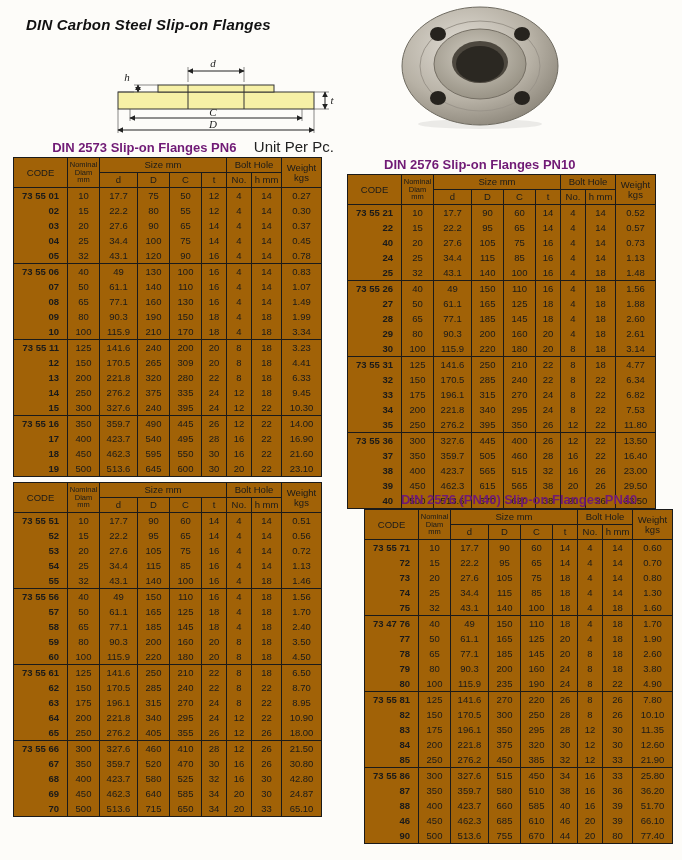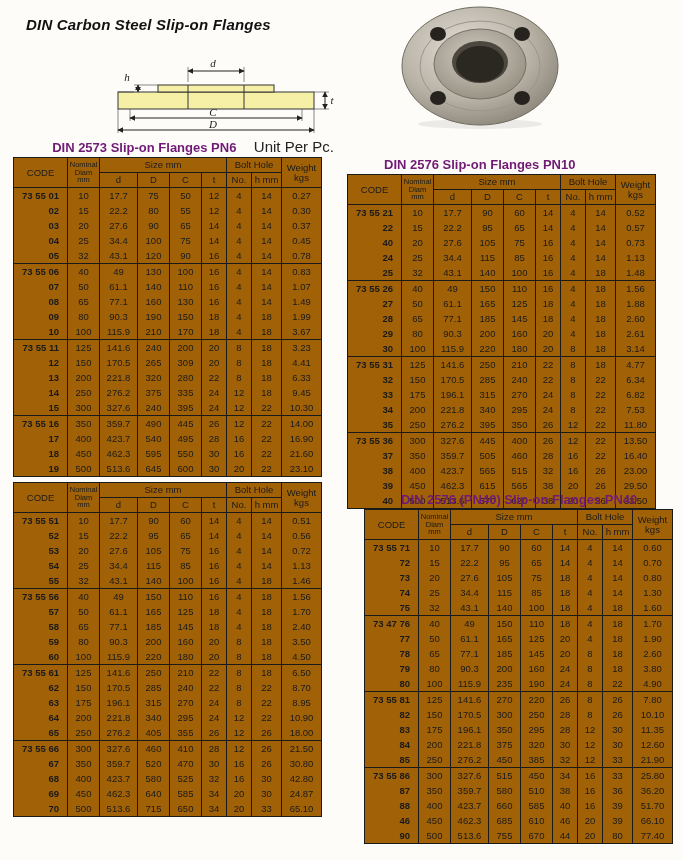--- a/index.html
+++ b/index.html
@@ -269,21 +269,21 @@
           </tr>
           <tr class="group-end">
             <td class="code">10</td>
             <td>100</td>
             <td>115.9</td>
             <td>210</td>
             <td>170</td>
             <td>18</td>
             <td>4</td>
             <td>18</td>
-            <td>3.67</td>
+            <td>3.34</td>
           </tr>
           <tr>
             <td class="code">73 55 11</td>
             <td>125</td>
             <td>141.6</td>
             <td>240</td>
             <td>200</td>
             <td>20</td>
             <td>8</td>
             <td>18</td>

